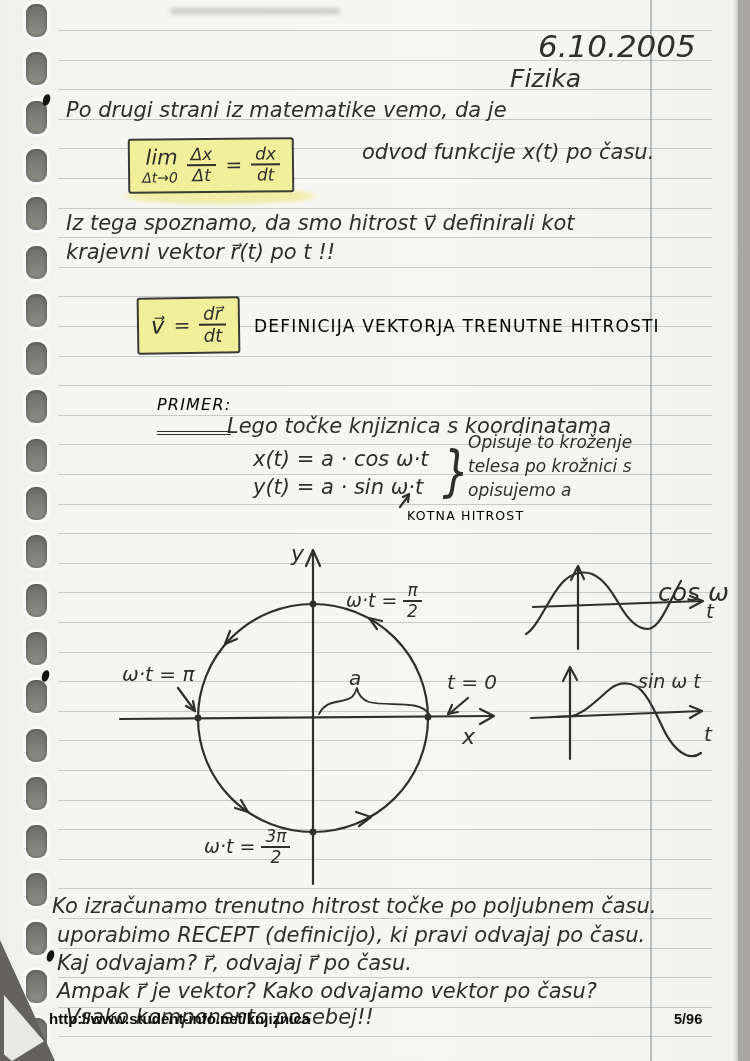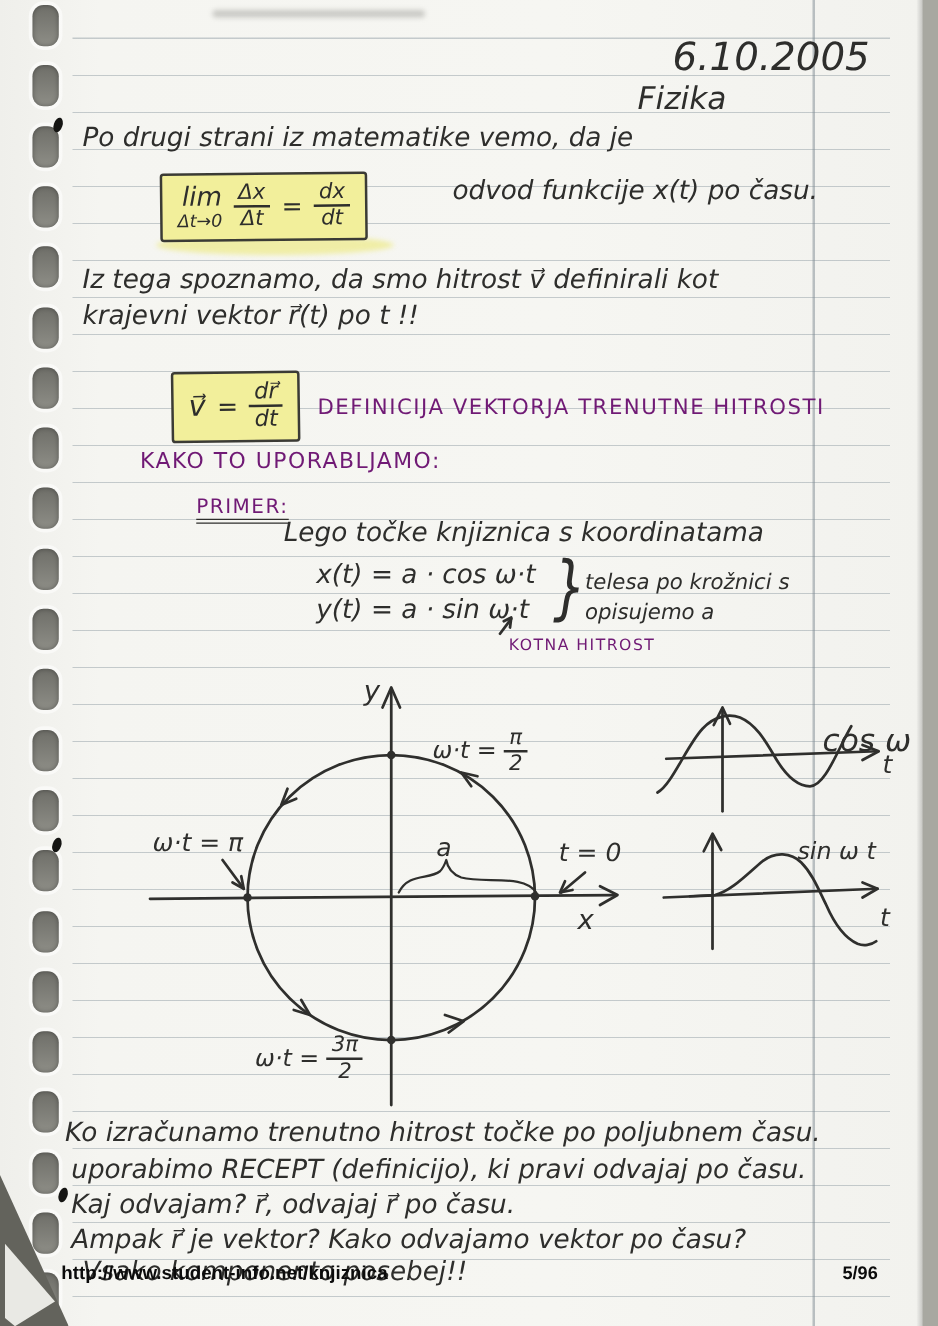--- a/index.html
+++ b/index.html
@@ -12,30 +12,30 @@
   .edge-shadow{position:absolute;left:733px;top:0;width:5px;height:1061px;background:linear-gradient(90deg,rgba(0,0,0,0) ,rgba(0,0,0,.18));}
   .hole{position:absolute;left:26px;width:21px;height:33px;border-radius:9px;
         background:linear-gradient(180deg,#6e6e68,#8e8e87);box-shadow:inset 0 0 4px rgba(0,0,0,.35),0 0 0 3px rgba(255,255,255,.55);}
   .ink-dot{position:absolute;width:7px;height:12px;border-radius:50%;background:#151513;transform:rotate(18deg);}
   .corner-tear{position:absolute;left:0;top:940px;width:55px;height:121px;background:#63635c;
         clip-path:polygon(0 0,100% 100%,0 100%);}
   .corner-fold{position:absolute;left:4px;top:995px;width:40px;height:66px;background:#e9e9e4;
         clip-path:polygon(0 0,100% 70%,20% 100%,0 90%);}
   .smudge{position:absolute;left:170px;top:8px;width:170px;height:6px;background:rgba(120,120,115,.35);filter:blur(2px);border-radius:4px;}
   .hw{position:absolute;font-style:italic;color:#2e2e2c;white-space:nowrap;}
-  .caps{position:absolute;font-style:normal;color:#701a75;letter-spacing:1.2px;white-space:nowrap;}
+  .caps{position:absolute;font-style:normal;color:#000000;letter-spacing:1.2px;white-space:nowrap;}
   .frac{display:inline-block;vertical-align:middle;text-align:center;line-height:1.02;}
   .frac .num{display:block;border-bottom:2px solid #2e2e2c;padding:0 4px 1px;}
   .frac .den{display:block;padding-top:1px;}
   .limblk{display:inline-block;vertical-align:middle;text-align:right;line-height:1;}
   .limblk .limsub{display:block;font-size:14px;margin-top:2px;}
   .fbox{position:absolute;display:flex;align-items:center;gap:9px;padding:6px 12px;
         background:#f2ef9b;border:2.5px solid #3b3b35;border-radius:3px;color:#2e2e2c;font-style:italic;}
   .hl-smear{position:absolute;background:#eeeb8d;opacity:.75;border-radius:50%;filter:blur(2px);}
-  .dbl-underline{border-bottom:4px double #2e2e2c;padding-bottom:1px;}
+  .dbl-underline{border-bottom:4px double #2e2e2c;padding-bottom:17px;font-style:italic;}
   svg.lineart{position:absolute;left:0;top:0;pointer-events:none;}
   .wm{position:absolute;font-family:"Liberation Sans",sans-serif;font-weight:bold;color:#0b0b0b;white-space:nowrap;}
 </style>
 </head>
 <body>
 
 <div class="canvas">
   <div class="page"></div>
   <div class="rules"></div>
   <div class="vmargin"></div>
@@ -99,29 +99,29 @@
 
   <div class="fbox" style="left:137px;top:297px;transform:rotate(-0.8deg);font-size:18px;">
     <span style="font-size:23px;">v⃗</span>
     <span style="font-size:20px;">=</span>
     <span class="frac">
       <span class="num">dr⃗</span>
       <span class="den">dt</span>
     </span>
   </div>
   <div class="caps" style="left:254px;top:316px;font-size:17px;">DEFINICIJA VEKTORJA TRENUTNE HITROSTI</div>
-  <div class="caps" style="left:112px;top:359px;font-size:17.5px;">KAKO TO UPORABLJAMO:</div>
   <div class="caps" style="left:157px;top:395px;font-size:16px;">
     <span class="dbl-underline">PRIMER:</span>
   </div>
 
   <div class="hw" style="left:227px;top:414px;font-size:21px;">Lego točke knjiznica s koordinatama</div>
   <div class="hw" style="left:253px;top:447px;font-size:21px;">x(t) = a · cos ω·t</div>
   <div class="hw" style="left:253px;top:475px;font-size:21px;">y(t) = a · sin ω·t</div>
   <div class="hw" style="left:438px;top:438px;font-size:56px;font-weight:300;transform:scaleX(.75);">}</div>
+  <div class="hw" style="left:468px;top:432px;font-size:17px;">Opisuje to kroženje</div>
   <div class="hw" style="left:468px;top:456px;font-size:17px;">telesa po krožnici s</div>
   <div class="hw" style="left:468px;top:480px;font-size:17px;">opisujemo a</div>
   <div class="caps" style="left:407px;top:508px;font-size:12.5px;">KOTNA HITROST</div>
 
   <div class="hw" style="left:291px;top:541px;font-size:22px;">y</div>
   <div class="hw" style="left:462px;top:724px;font-size:22px;">x</div>
   <div class="hw" style="left:346px;top:582px;font-size:19px;">
     <span>ω·t =</span>
     <span class="frac" style="font-size:17px;">
       <span class="num">π</span>

